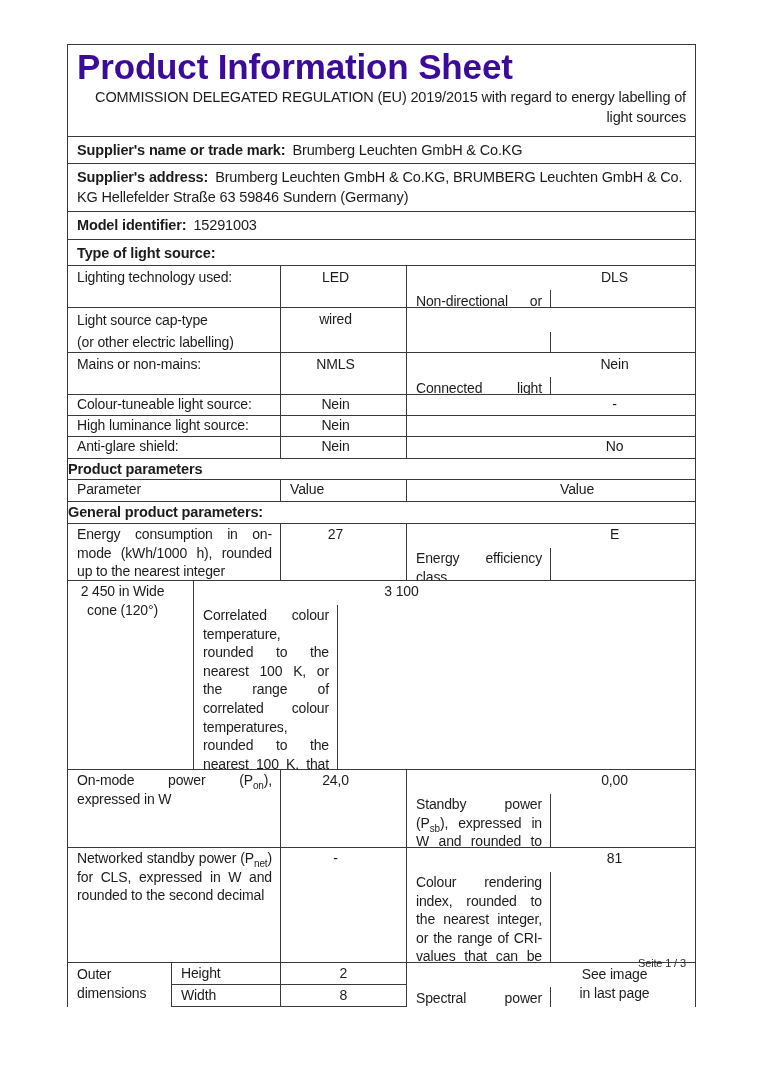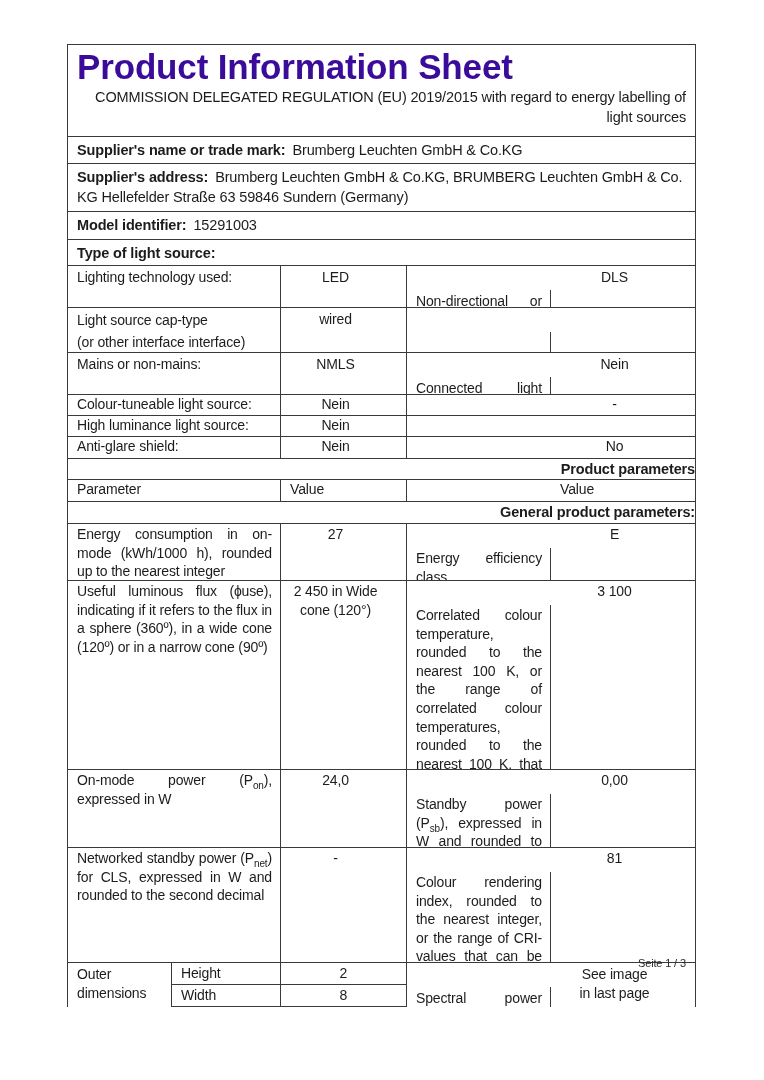--- a/index.html
+++ b/index.html
@@ -55,21 +55,21 @@
     overflow: hidden;
   }
   .c1 { width: 213px; border-right: 1.5px solid #3a3a3a; }
   .c2 { width: 126px; border-right: 1.5px solid #3a3a3a; }
   .c3 { width: 144px; border-right: 1.5px solid #3a3a3a; margin-top: 24px; }
   .c4 { width: 143px; }
   .just { text-align: justify; }
   .center { text-align: center; padding-left: 4px; padding-right: 20px; }
   .prewrap { white-space: pre-line; }
   .short .cell { padding-top: 1px; line-height: 17px; }
-  .sectionhead { display: block; text-align: right; font-weight: bold; font-size: 14.5px; line-height: 18px; padding-top: 1px; box-sizing: border-box; border-bottom: 1.5px solid #3a3a3a; overflow: hidden; }
+  .sectionhead { display: block; text-align: left; font-weight: bold; font-size: 14.5px; line-height: 18px; padding-top: 1px; box-sizing: border-box; border-bottom: 1.5px solid #3a3a3a; overflow: hidden; }
   .spec .cell { line-height: 18.6px; padding-top: 1px; }
   sub { font-size: 10px; line-height: 0; }
   .lh21 { line-height: 21.5px !important; }
   
   .dims-group { width: 104px; border-right: 1.5px solid #3a3a3a; }
   .dims-sub { width: 235px; box-sizing: border-box; border-right: 1.5px solid #3a3a3a; }
   .sub-row { display: flex; box-sizing: border-box; border-bottom: 1.5px solid #3a3a3a; overflow: hidden; }
   .sub-label { width: 109px; box-sizing: border-box; border-right: 1.5px solid #3a3a3a; padding: 1px 6px 0 9px; font-size: 14px; line-height: 18px; }
   .sub-val { width: 124.5px; box-sizing: border-box; text-align: center; padding-top: 1px; font-size: 14px; line-height: 18px; }
   .footer {
@@ -111,21 +111,21 @@
 
     <div class="row" style="height:42px">
       <div class="cell c1 just">Lighting technology used:</div>
       <div class="cell c2 center">LED</div>
       <div class="cell c3 just">Non-directional or directional:</div>
       <div class="cell c4 center">DLS</div>
     </div>
 
     <div class="row" style="height:45px">
       <div class="cell c1 prewrap lh21">Light source cap-type
-(or other interface interface)</div>
+(or other electric labelling)</div>
       <div class="cell c2 center">wired</div>
       <div class="cell c3"></div>
       <div class="cell c4"></div>
     </div>
 
     <div class="row" style="height:42px">
       <div class="cell c1 just">Mains or non-mains:</div>
       <div class="cell c2 center">NMLS</div>
       <div class="cell c3 just">Connected light source (CLS):</div>
       <div class="cell c4 center">Nein</div>
@@ -164,21 +164,20 @@
     <div class="sectionhead" style="height:22px">General product parameters:</div>
 
     <div class="row spec" style="height:57px">
       <div class="cell c1 just">Energy consumption in on-mode (kWh/1000 h), rounded up to the nearest integer</div>
       <div class="cell c2 center">27</div>
       <div class="cell c3 just">Energy efficiency class</div>
       <div class="cell c4 center">E</div>
     </div>
 
     <div class="row spec" style="height:189px">
-      <div class="cell c1 just">Useful luminous flux (ϕuse), indicating if it refers to the flux in a sphere (360º), in a wide cone (120º) or in a narrow cone (90º)</div>
       <div class="cell c2 center prewrap">2 450 in Wide
 cone (120°)</div>
       <div class="cell c3 just">Correlated colour temperature, rounded to the nearest 100 K, or the range of correlated colour temperatures, rounded to the nearest 100 K, that can be set</div>
       <div class="cell c4 center">3 100</div>
     </div>
 
     <div class="row spec" style="height:78px">
       <div class="cell c1 just"><span>On-mode power (P</span><sub>on</sub><span>), expressed in W</span></div>
       <div class="cell c2 center">24,0</div>
       <div class="cell c3 just"><span>Standby power (P</span><sub>sb</sub><span>), expressed in W and rounded to the second decimal</span></div>

